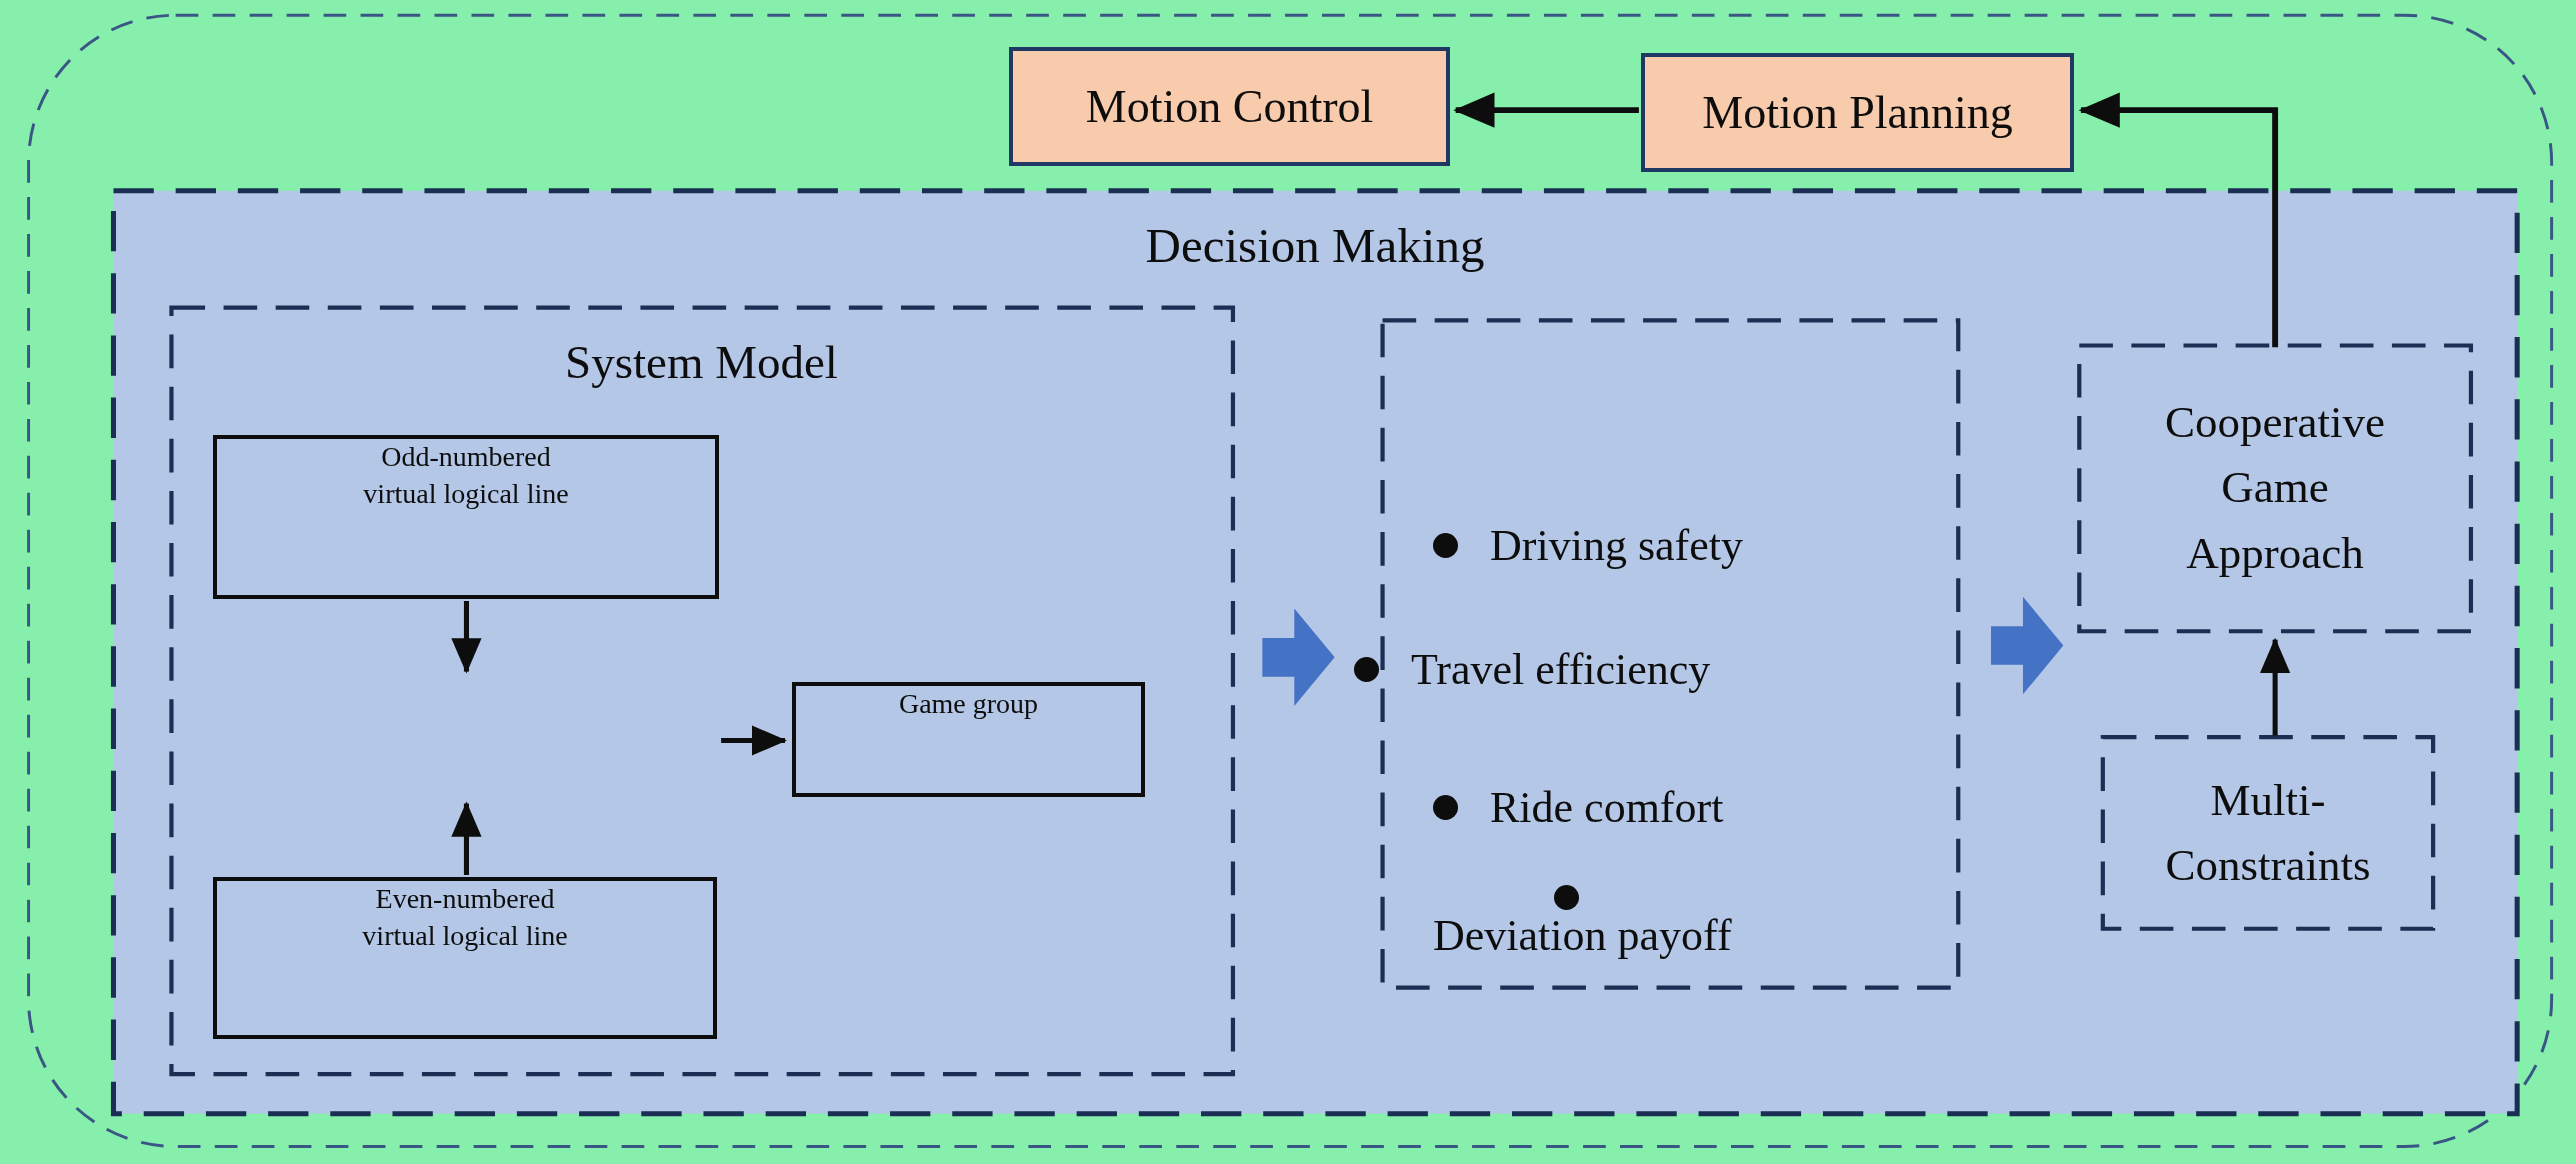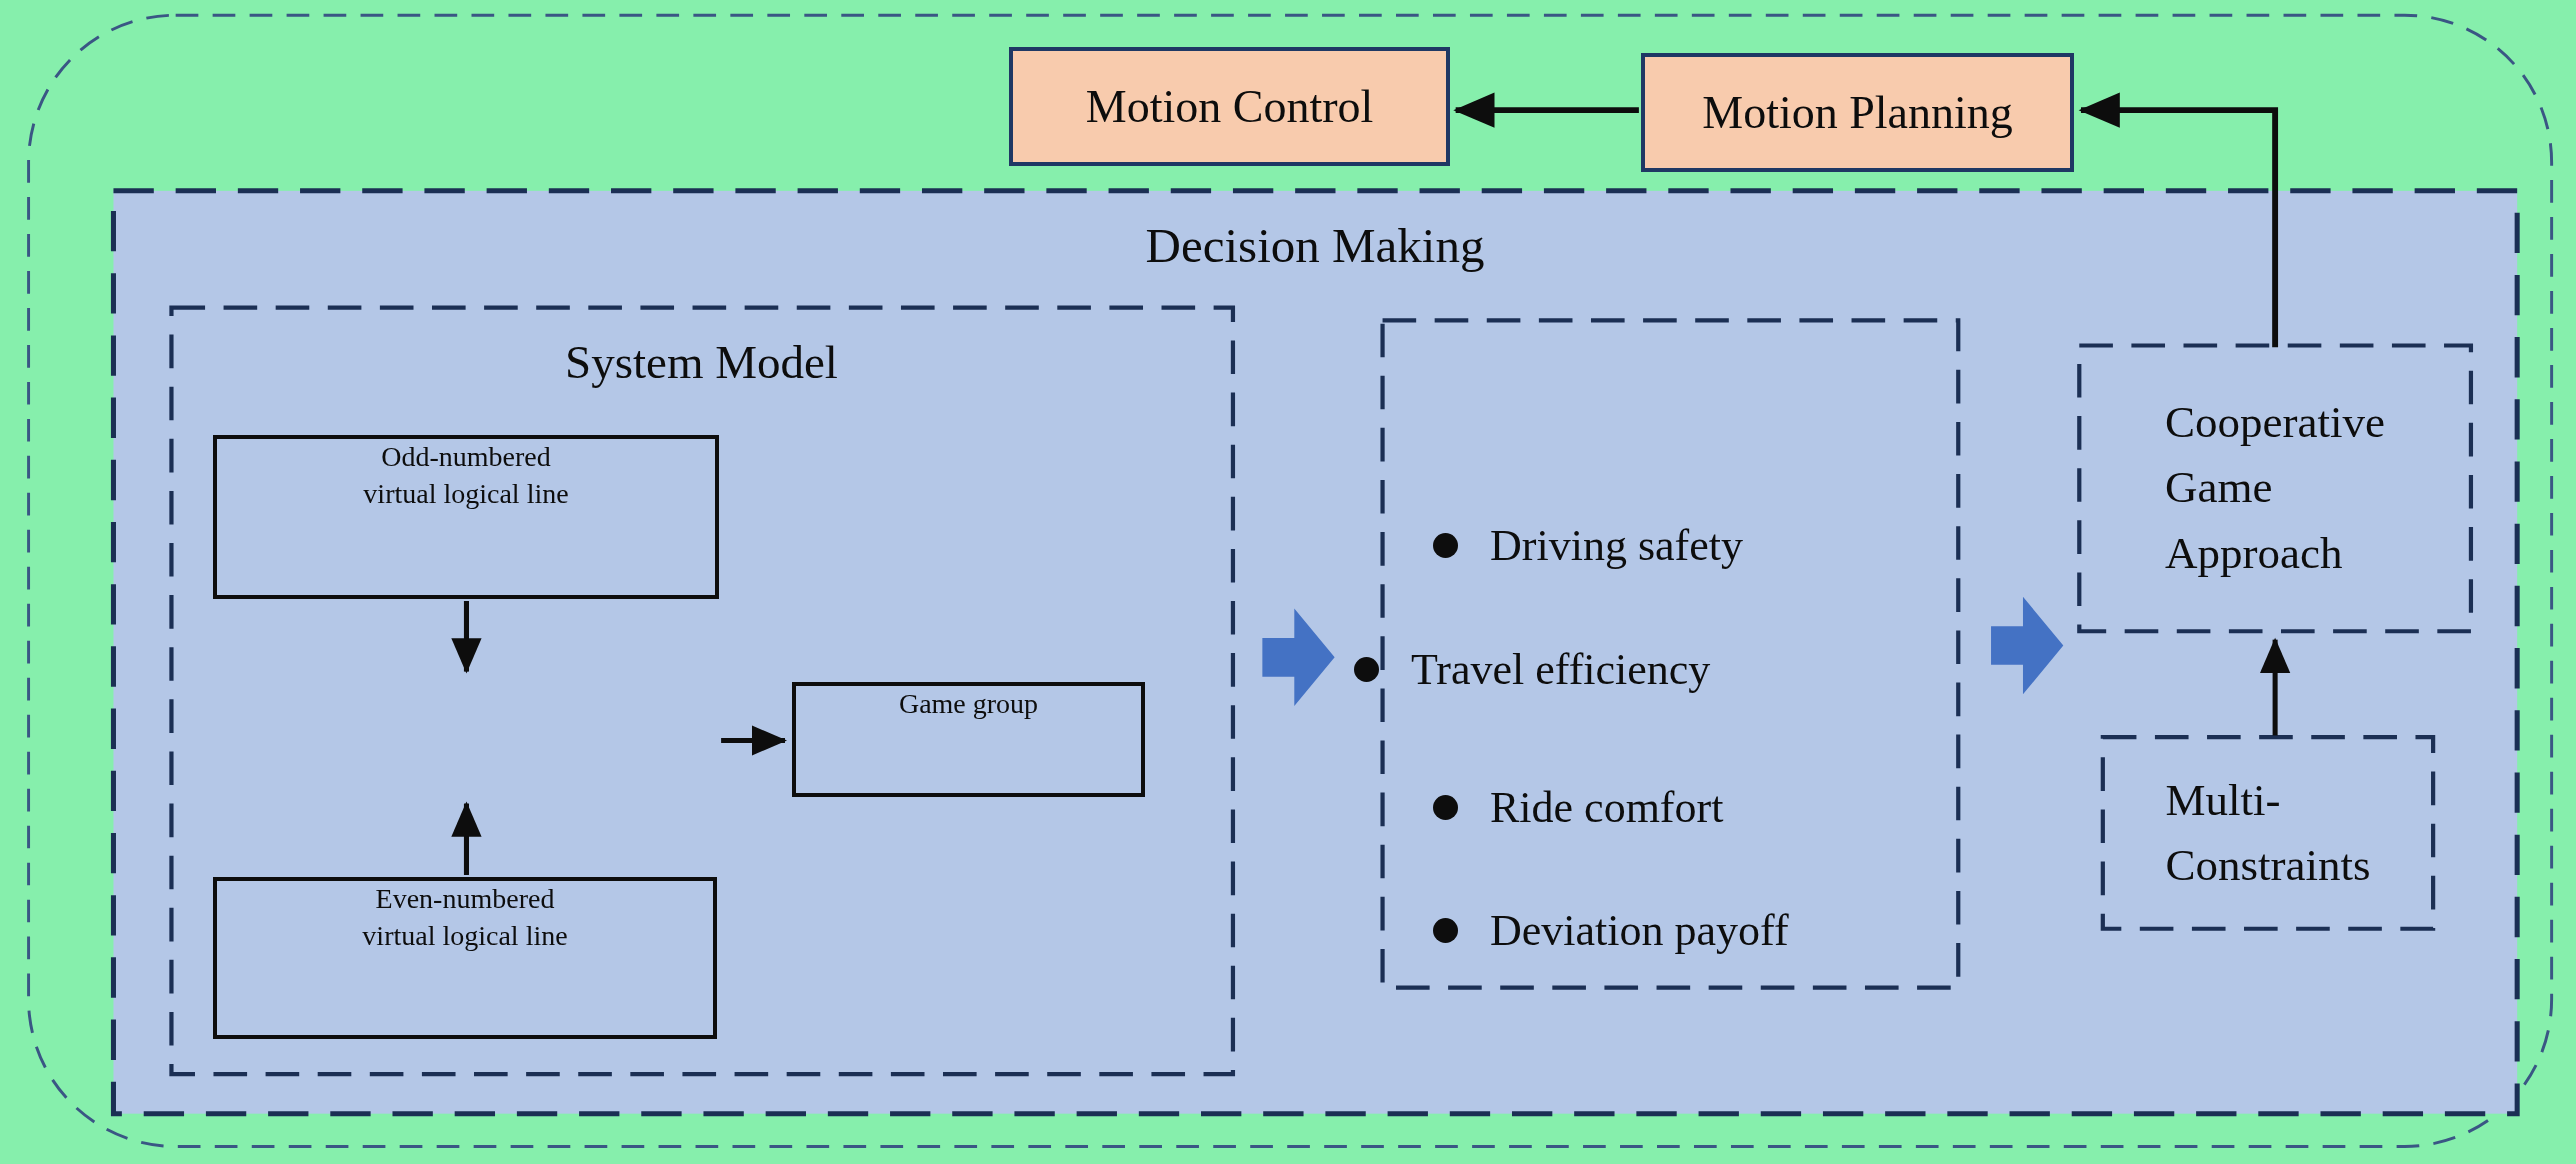--- a/index.html
+++ b/index.html
@@ -27,20 +27,21 @@
     display:flex;align-items:center;justify-content:center;
     text-align:center;
     font-size:46px;
   }
   .title{
     text-align:center;
     font-size:49px;
   }
   .panel-label{
     display:flex;align-items:center;justify-content:center;
+    text-align:center;
     font-size:45px;line-height:1.45;
     white-space:pre-line;
   }
   .bullet-row{
     position:absolute;
     display:flex;align-items:center;
     height:61px;
     font-size:44px;
     justify-content:flex-end;
   }
@@ -113,21 +114,21 @@
     <span>Driving safety</span>
   </div>
   <div class="bullet-row" style="left:1354px;top:639px;">
     <span class="dot"></span>
     <span>Travel efficiency</span>
   </div>
   <div class="bullet-row" style="left:1433px;top:777px;">
     <span class="dot"></span>
     <span>Ride comfort</span>
   </div>
-  <div class="bullet-row" style="left:1433px;top:900px;">
+  <div class="bullet-row" style="left:1433px;top:900px;flex-direction:column;">
     <span class="dot"></span>
     <span>Deviation payoff</span>
   </div>
 
   <div class="abs panel-label" style="left:2079px;top:345px;width:392px;height:286px;">Cooperative
 Game
 Approach</div>
   <div class="abs panel-label" style="left:2103px;top:737px;width:330px;height:192px;">Multi-
 Constraints</div>
 

